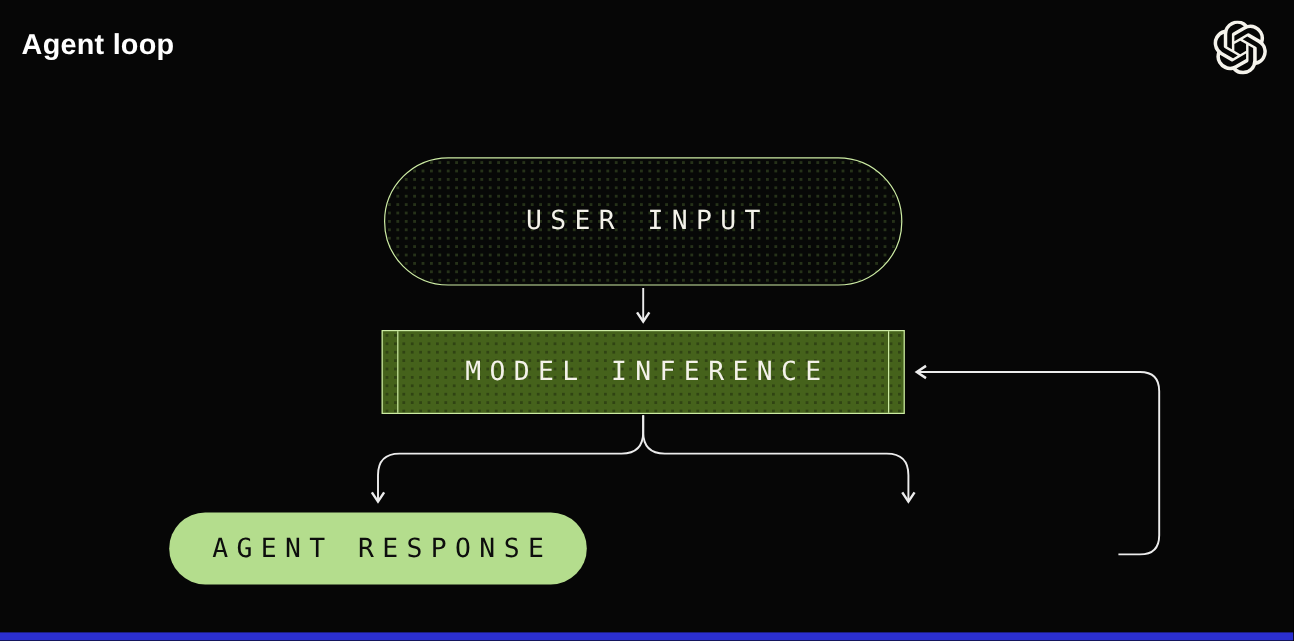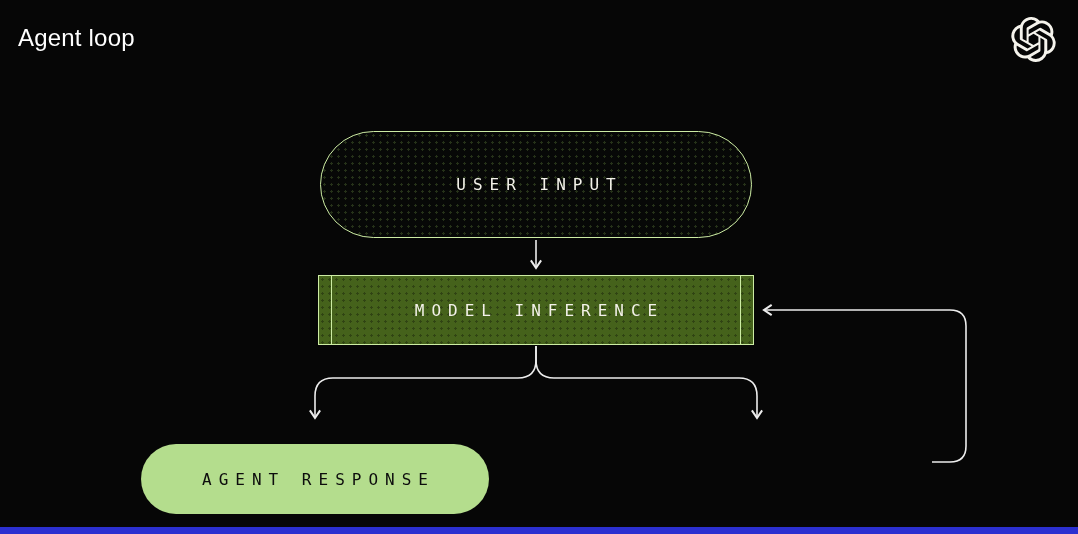--- a/index.html
+++ b/index.html
@@ -18,37 +18,37 @@
   .stage{
     position:relative;
     width:1078px;height:534px;
     background:var(--bg);
     overflow:hidden;
     font-family:"DejaVu Sans Mono", monospace;
   }
   .title{
     position:absolute;left:18px;top:24px;
     font-family:"Liberation Sans", sans-serif;
-    font-weight:400;font-size:24px;color:#ffffff;
+    font-weight:700;font-size:24px;color:#ffffff;
     letter-spacing:.2px;
   }
   .logo{
     position:absolute;right:22px;top:17px;
     width:45px;height:45px;
   }
   .logo path{fill:#f5f3ec;}
   .connectors{
     position:absolute;left:0;top:0;width:1078px;height:534px;
     pointer-events:none;
   }
   .connectors path{fill:none;stroke:var(--arrow);stroke-width:1.6;}
   .node{
     position:absolute;
     display:flex;align-items:center;justify-content:center;
-    font-size:16px;letter-spacing:7px;text-indent:7px;
+    font-size:22px;letter-spacing:7px;text-indent:7px;
     color:var(--text-light);
   }
   .pill-dark{
     left:320px;top:131px;width:432px;height:107px;
     border:1.5px solid var(--line-green);
     border-radius:54px;
     background-color:#070807;
     background-image:radial-gradient(rgba(150,200,90,0.22) 1.1px, transparent 1.1px);
     background-size:7px 7px;
   }
@@ -61,25 +61,24 @@
   .rect-olive::before,
   .rect-olive::after{
     content:"";position:absolute;top:0;bottom:0;width:0;
     border-left:1.5px solid var(--line-green);
   }
   .rect-olive::before{left:12px;}
   .rect-olive::after{right:12px;}
   .model-inference{left:318px;top:275px;width:436px;height:70px;}
   .tool-calls{left:583px;top:427px;width:348px;height:70px;}
   .pill-light{
-    left:141px;top:427px;width:348px;height:70px;
+    left:141px;top:427px;width:348px;height:60px;
     border-radius:35px;
     background:var(--light-green);
     color:var(--text-dark);
-    margin-top:17px;
   }
   .footer-bar{
     position:absolute;left:0;bottom:0;width:1078px;height:7px;
     background:var(--footer);
   }
 </style>
 </head>
 <body>
 
 <div class="stage">

